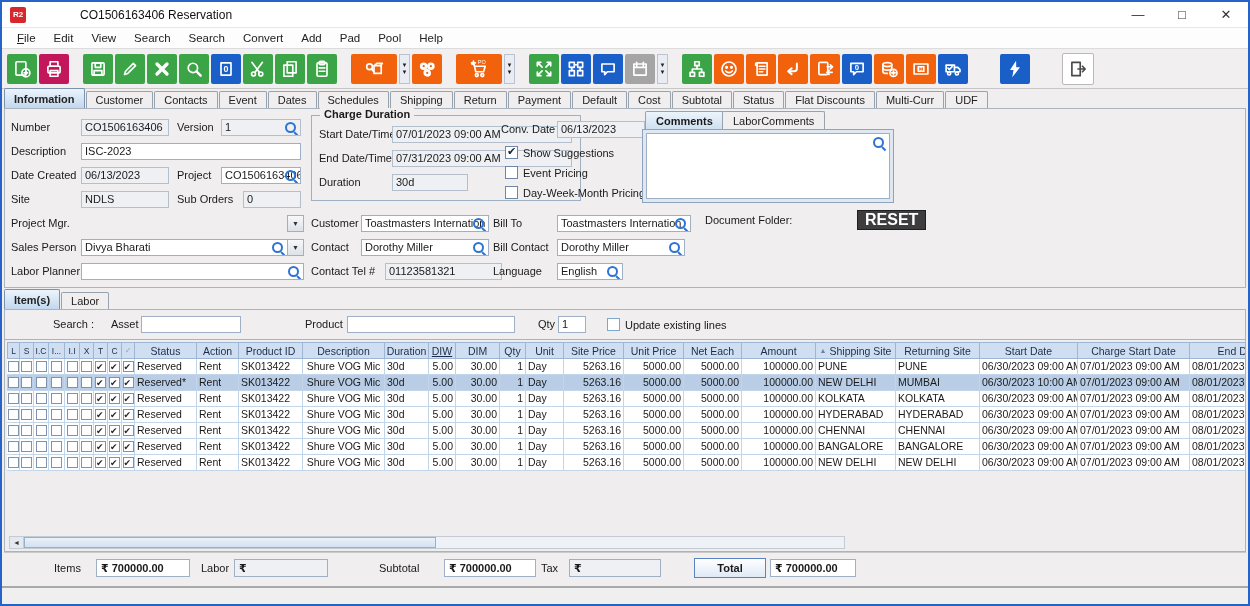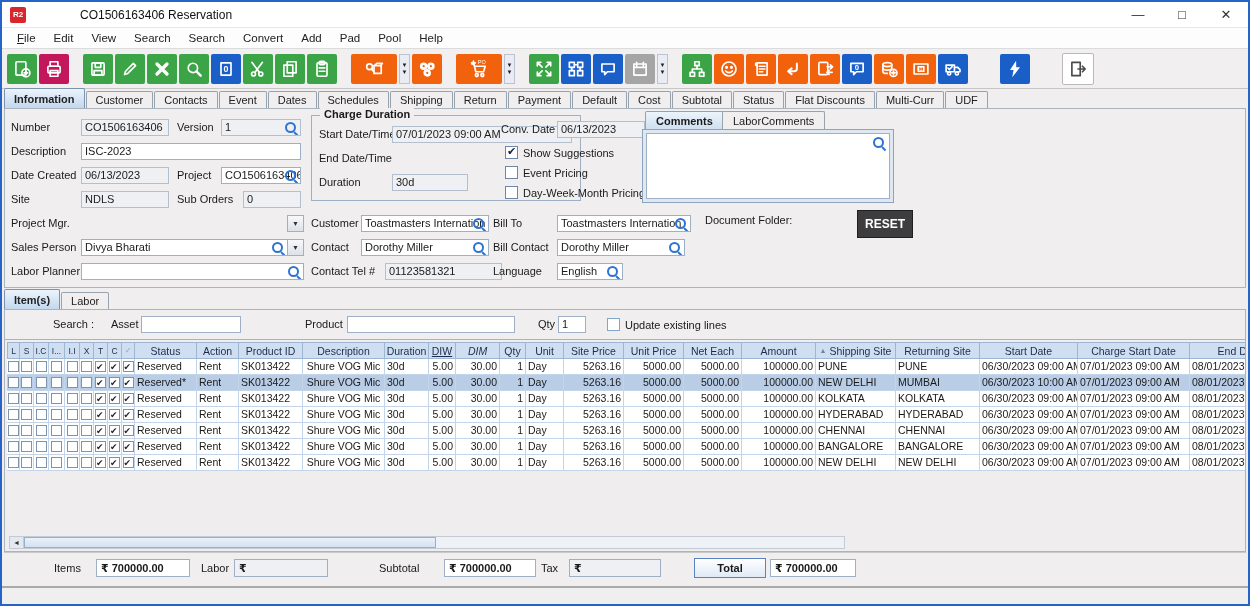--- a/index.html
+++ b/index.html
@@ -39,21 +39,21 @@
   .fset{position:absolute;left:306px;top:6px;width:268px;height:84px;border:1px solid #9fb0c4;}
   .fset .legend{position:absolute;top:-8px;left:8px;background:#f0eeef;padding:0 4px;font-weight:bold;}
   .cbx{width:13px;height:13px;border:1px solid #6e87a8;background:#fff;display:inline-block;position:relative;box-sizing:border-box;flex:none;}
   .cbx.on::after{content:"✔";position:absolute;left:1px;top:-2px;font-size:11px;color:#16223a;}
   .optrow{position:absolute;display:flex;align-items:center;gap:5px;white-space:nowrap;}
   .ctab{position:absolute;height:18px;padding:0 10px;display:flex;align-items:center;background:#f0eeef;border:1px solid #98a2ac;border-bottom:none;border-radius:2px 2px 0 0;box-sizing:border-box;}
   .ctab.active{font-weight:bold;background:linear-gradient(#ecf4fc,#cfe0f1);}
   .cbox-outer{position:absolute;border:1px solid #8ea4bd;background:#dfe7f0;padding:3px;box-sizing:border-box;}
   .cbox{width:100%;height:100%;background:#fff;border:1px solid #9fb0c4;position:relative;box-sizing:border-box;}
   .cbox .q{position:absolute;right:3px;top:3px;}
-  .reset{position:absolute;background:#3d3d3f;color:#fff;font-weight:bold;font-size:12px;padding:6px 7px;border:1px solid #1f1f1f;}
+  .reset{position:absolute;background:#3d3d3f;color:#fff;font-weight:bold;font-size:16px;padding:0 7px;border:1px solid #1f1f1f;}
   .folderbox{position:absolute;background:#fff;border:1px solid #555;box-sizing:border-box;padding:2px 4px;}
   .flink{color:#2323cf;text-decoration:underline;}
   
   .itabs{position:absolute;top:287px;left:2px;height:20px;display:flex;align-items:flex-end;}
   .search-panel{position:absolute;top:307px;left:2px;right:2px;height:31px;background:#f0eeef;border:1px solid #aab4bf;box-sizing:border-box;}
   .sinput{position:absolute;height:17px;border:1px solid #9fb0c4;background:#fff;box-sizing:border-box;padding:0 3px;line-height:15px;}
   
   .table-area{position:absolute;top:338px;left:2px;right:2px;height:212px;background:#efedee;border:1px solid #aab4bf;border-top:none;box-sizing:border-box;overflow:hidden;}
   .tbl{position:absolute;top:2px;left:2px;font-size:10.5px;}
   .thead{display:flex;height:17px;}
@@ -370,20 +370,21 @@
       </div>
 
     <span class="lbl" style="left:6px;top:156px">Labor Planner</span>
     <div class="fld" style="left:76px;top:154px;width:223px"><span></span><span class="q"></span></div>
 
     <div class="fset">
       <span class="legend">Charge Duration</span>
       <span class="lbl" style="left:7px;top:12px">Start Date/Time</span>
       <div class="fld ro" style="left:80px;top:10px;width:180px"><span>07/01/2023 09:00 AM</span></div>
       <span class="lbl" style="left:7px;top:36px">End Date/Time</span>
+      <div class="fld ro" style="left:80px;top:34px;width:180px"><span>07/31/2023 09:00 AM</span></div>
       <span class="lbl" style="left:7px;top:60px">Duration</span>
       <div class="fld ro" style="left:80px;top:58px;width:76px"><span>30d</span></div>
     </div>
 
     <span class="lbl" style="left:496px;top:14px">Conv. Date</span>
     <div class="fld ro" style="left:552px;top:12px;width:88px"><span>06/13/2023</span></div>
 
     <div class="optrow" style="left:500px;top:37px">
       <span class="cbx on"></span>
       <span>Show Suggestions</span>
@@ -464,21 +465,21 @@
           <div class="hc" style="width: 14px; font-size: 8.5px;">C</div>
           <div class="hc" style="width: 13px; font-size: 8.5px;">
             <span class="mut">✓</span>
           </div>
           <div class="hc" style="width: 62px;">Status</div>
           <div class="hc" style="width: 42px;">Action</div>
           <div class="hc" style="width: 64px;">Product ID</div>
           <div class="hc" style="width: 82px;">Description</div>
           <div class="hc" style="width: 44px;">Duration</div>
           <div class="hc" style="width: 27px; text-decoration: underline;">DIW</div>
-          <div class="hc" style="width: 44px; font-style: italic;">DIM</div>
+          <div class="hc" style="width: 44px;">DIM</div>
           <div class="hc" style="width: 26px;">Qty</div>
           <div class="hc" style="width: 38px;">Unit</div>
           <div class="hc" style="width: 60px;">Site Price</div>
           <div class="hc" style="width: 60px;">Unit Price</div>
           <div class="hc" style="width: 58px;">Net Each</div>
           <div class="hc" style="width: 74px;">Amount</div>
           <div class="hc" style="width: 80px;"><span class="sorta">▲</span>Shipping Site</div>
           <div class="hc" style="width: 84px;">Returning Site</div>
           <div class="hc" style="width: 98px;">Start Date</div>
           <div class="hc" style="width: 112px;">Charge Start Date</div>

